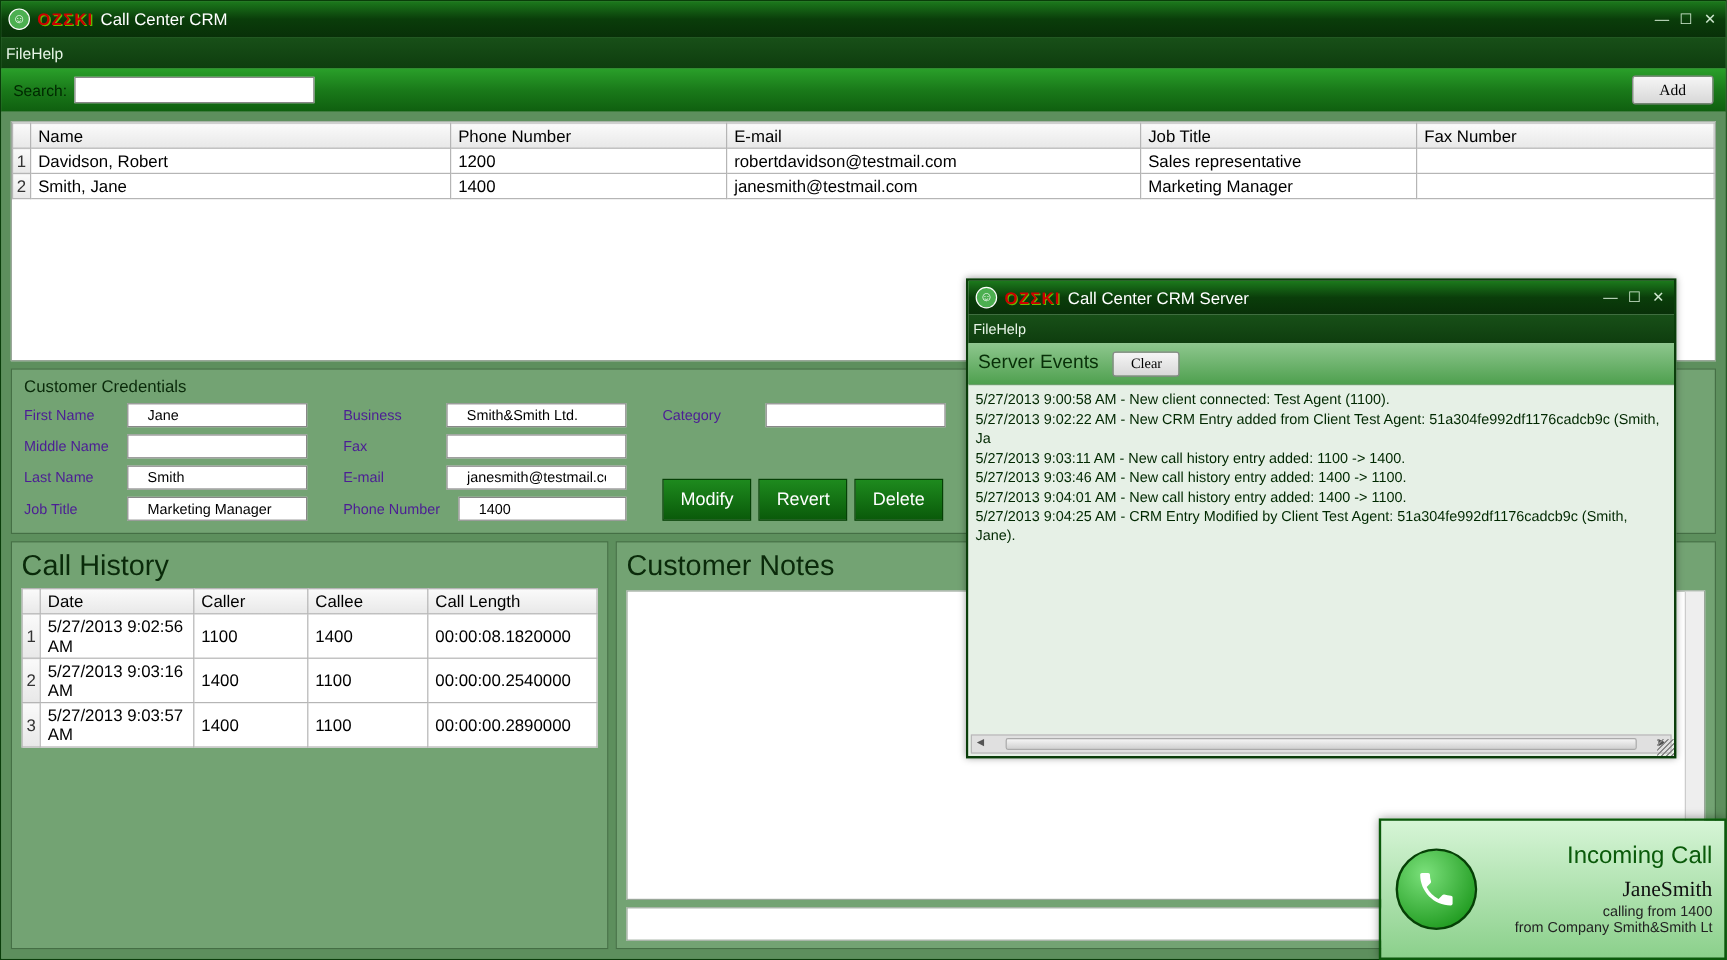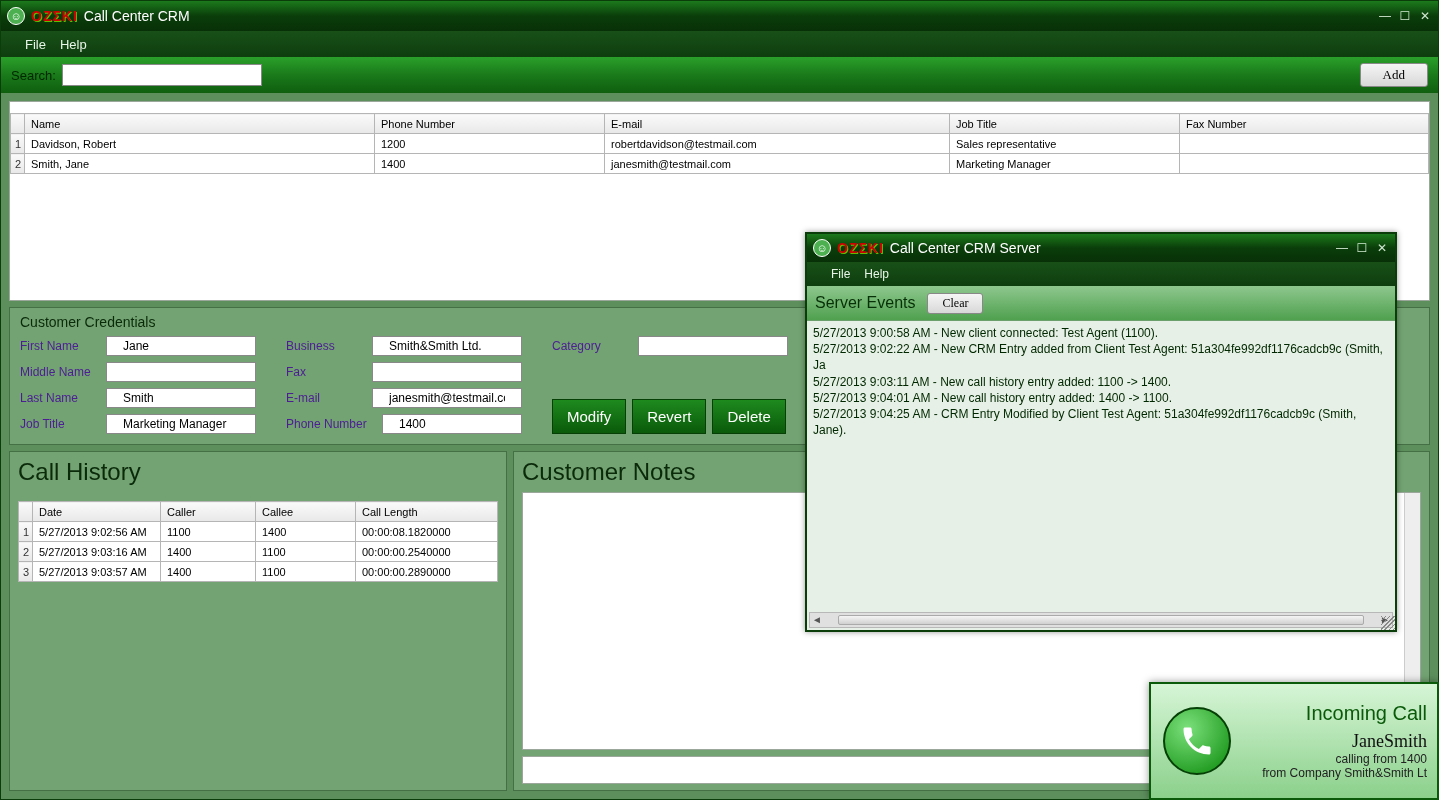--- a/index.html
+++ b/index.html
@@ -34,22 +34,21 @@
     border:1px solid #fff;
   }
   .titlebar .brand-logo { color:#c00; font-weight:bold; letter-spacing:1px; margin:0 6px 0 2px; text-shadow: 1px 1px 0 #6b0; }
   .titlebar .title { color:#fff; }
   .winbtns { margin-left:auto; display:flex; gap:6px; font-size:12px; color:#cfe8cf; }
   .winbtns span { width:14px; text-align:center; cursor:default; }
   .menubar {
     height: 26px;
     background: linear-gradient(to bottom, #185018, #0e3d0e);
     display:flex; align-items:center;
-    padding: 0 24px;
-    gap: 14px;
+    padding: 0 4px;
     color:#e8f5e8; font-size:13px;
   }
   .menubar span { cursor:default; }
   .toolbar {
     height: 36px;
     background: linear-gradient(to bottom, #2aa02a, #1a7a1a 50%, #0f5f0f);
     display:flex; align-items:center;
     padding: 0 10px;
     color:#002800;
     font-size:13px;
@@ -70,21 +69,21 @@
   }
   .panel {
     background:#73a373;
     border:1px solid #456f45;
   }
   .table-panel {
     background:#fff; border:1px solid #9aa79a;
     height: 200px;
     display:flex; flex-direction:column;
   }
-  table { border-collapse:collapse; width:100%; font-size:11px;margin-top:11px; }
+  table { border-collapse:collapse; width:100%; font-size:14px; }
   th, td { border:1px solid #b5b5b5; padding:2px 6px; text-align:left; height:20px; background:#fff; }
   th { background: linear-gradient(to bottom,#fafafa,#e8e8e8); font-weight:normal; }
   td.rownum { width:12px; text-align:right; background:linear-gradient(to bottom,#fafafa,#e8e8e8); color:#333; padding:2px 3px;}
   .tablewrap { overflow:auto; flex:1; }
   
   .cred-panel {
     padding:6px 10px 10px 10px;
   }
   .cred-panel h2 { font-size:14px; font-weight:normal; color:#0a2a0a; margin-bottom:6px;}
   .cred-grid { display:flex; gap:30px; }
@@ -343,20 +342,21 @@
     <span>Help</span>
   </div>
   <div class="se-bar">
     <span>Server Events</span>
     <button class="btn">Clear</button>
   </div>
   <div class="server-log">
     <div>5/27/2013 9:00:58 AM - New client connected: Test Agent (1100).</div>
     <div>5/27/2013 9:02:22 AM - New CRM Entry added from Client Test Agent: 51a304fe992df1176cadcb9c (Smith, Ja</div>
     <div>5/27/2013 9:03:11 AM - New call history entry added: 1100 -&gt; 1400.</div>
+    <div>5/27/2013 9:03:46 AM - New call history entry added: 1400 -&gt; 1100.</div>
     <div>5/27/2013 9:04:01 AM - New call history entry added: 1400 -&gt; 1100.</div>
     <div>5/27/2013 9:04:25 AM - CRM Entry Modified by Client Test Agent: 51a304fe992df1176cadcb9c (Smith, Jane).</div>
     <div class="hscroll">
       <span class="arrow">◄</span>
       <div class="thumb"></div>
       <span class="arrow">►</span>
     </div>
   </div>
   <div class="resize-grip"></div>
 </div>

